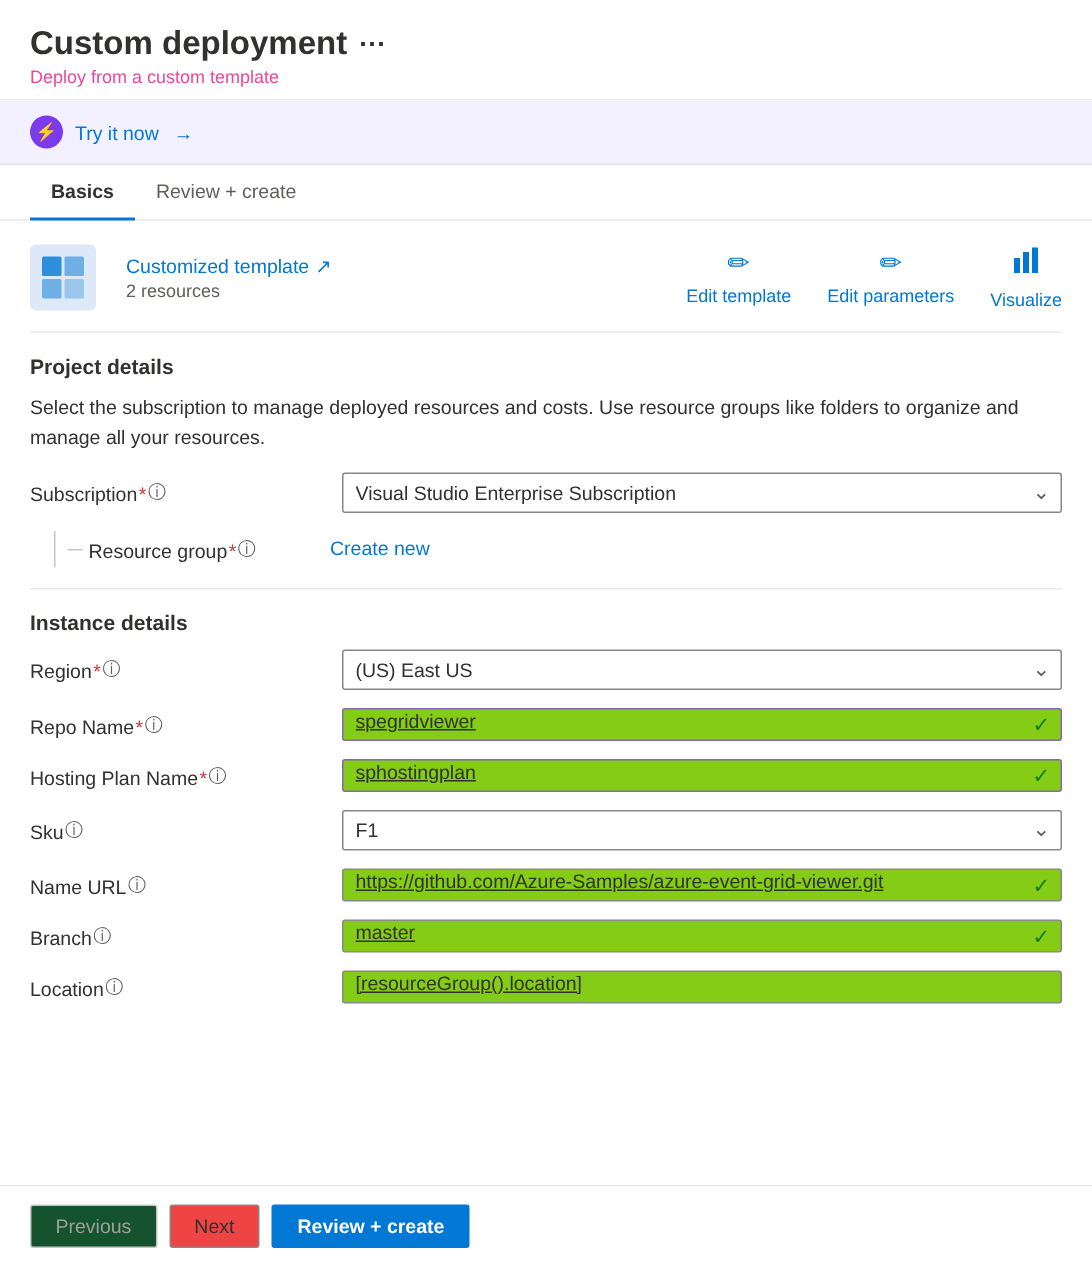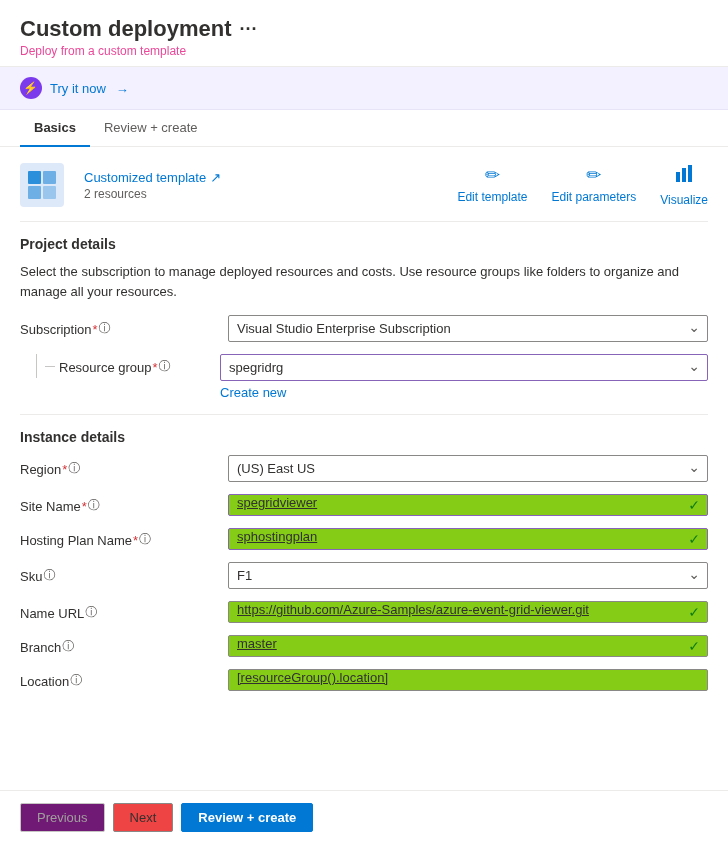--- a/index.html
+++ b/index.html
@@ -254,21 +254,21 @@
       color: #fff;
       border-color: #0078d4;
       font-weight: 600;
     }
     .btn-secondary {
       background: #ef4444;
       color: #323130;
       border-color: #8a8886;
     }
     .btn-disabled {
-      background: #701a75;
+      background: #14532d;
       color: #a19f9d;
       border-color: #c8c6c4;
       cursor: not-allowed;
     }
     .instance-details-section {
       margin-top: 4px;
     }
     .purple-border {
       border: 1.5px solid #8764b8 !important;
     }
@@ -361,25 +361,20 @@
     <div style="width:200px; display:flex; align-items:center; flex-shrink:0; padding-left:16px;">
       <span style="display:inline-block; width:1px; height:24px; background:#c8c6c4; margin-right:8px; flex-shrink:0;"></span>
       <span style="display:inline-block; width:10px; height:1px; background:#c8c6c4; margin-right:4px;"></span>
       <span class="form-label" style="width:auto;">
         <span>Resource group</span>
         <span class="required-star">*</span>
         <span class="info-icon">ⓘ</span>
       </span>
     </div>
     <div style="flex:1;">
-      <div class="dropdown-wrapper">
-        <select class="dropdown-select" style="border-color: #8764b8; border-width: 1.5px;">
-          <option>spegridrg</option>
-        </select>
-      </div>
       <a class="create-new-link" style="margin-left:0;">Create new</a>
     </div>
   </div>
 
   <hr class="divider">
 
   <div class="instance-details-section">
     <div class="section-title">Instance details</div>
 
     <div class="form-row">
@@ -392,21 +387,21 @@
         <div class="dropdown-wrapper">
           <select class="dropdown-select">
             <option>(US) East US</option>
           </select>
         </div>
       </div>
     </div>
 
     <div class="form-row">
       <div class="form-label">
-        <span>Site Name</span>
+        <span>Repo Name</span>
         <span class="required-star">*</span>
         <span class="info-icon">ⓘ</span>
       </div>
       <div class="form-control">
         <div class="input-wrapper">
           <input type="text" class="text-input purple-border" value="spegridviewer" style="">
           <span class="input-check">✓</span>
         </div>
       </div>
     </div>

